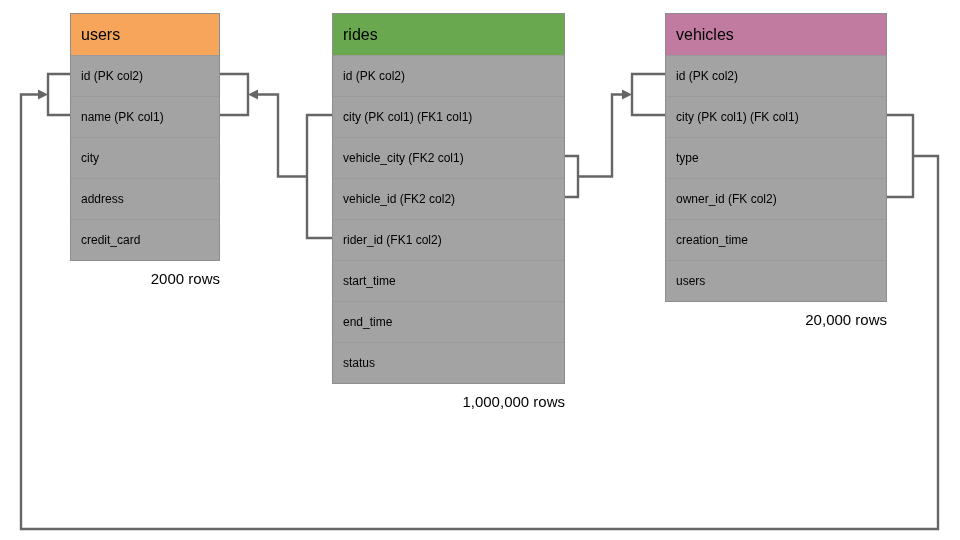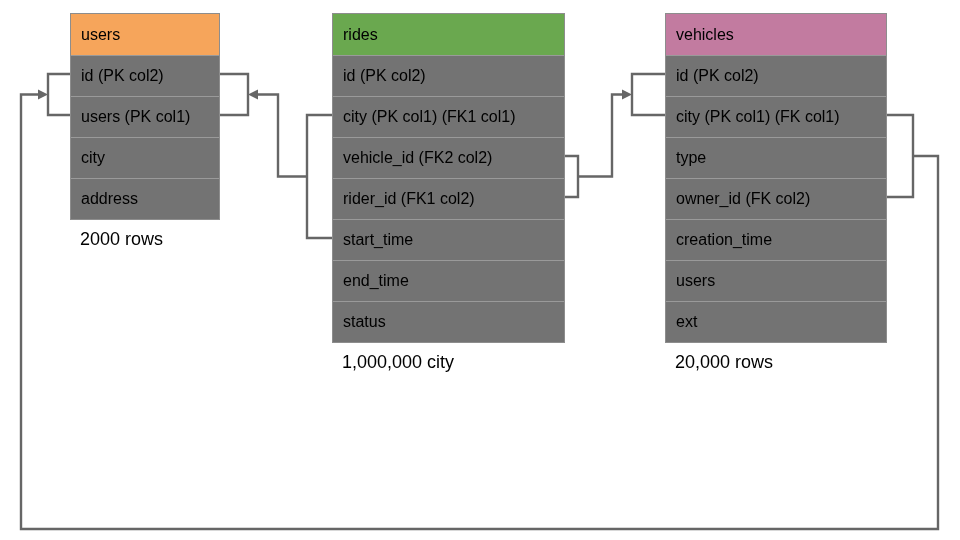--- a/index.html
+++ b/index.html
@@ -42,31 +42,32 @@
     padding-left: 10px;
     font-size: 16px;
     box-sizing: border-box;
     white-space: nowrap;
     overflow: hidden;
   }
   .tbl-row {
     height: 41px;
     line-height: 40px;
     padding-left: 10px;
-    font-size: 16px;
+    font-size: 12px;
     border-top: 1px solid var(--row-border, #9a9a9a);
     box-sizing: border-box;
     white-space: nowrap;
     overflow: hidden;
-    background: #737373;
+    background: #a3a3a3;
   }
   .tbl-caption {
     margin-top: 9px;
     padding-left: 10px;
-    font-size: 18px;
+    font-size: 15px;
+    text-align: right;
   }
 </style>
 </head>
 <body>
 
 <div class="canvas">
 
   <svg class="connector-svg" viewBox="0 0 960 540" xmlns="http://www.w3.org/2000/svg">
 
     <g>
@@ -89,53 +90,54 @@
       <path d="M913 156 H938 V529 H21 V94.5 H40"></path>
       <polygon points="48,94.5 38,89.5 38,99.5"></polygon>
     </g>
   </svg>
 
   <div class="tbl-wrap users">
     <div class="db-table">
       <div class="tbl-header" style="background: rgb(246, 165, 91);">users</div>
       <div class="tbl-rows">
           <div class="tbl-row">id (PK col2)</div>
-          <div class="tbl-row">users (PK col1)</div>
+          <div class="tbl-row">name (PK col1)</div>
           <div class="tbl-row">city</div>
           <div class="tbl-row">address</div>
+          <div class="tbl-row">credit_card</div>
         </div>
     </div>
     <div class="tbl-caption">2000 rows</div>
   </div>
 
   <div class="tbl-wrap rides">
     <div class="db-table">
       <div class="tbl-header" style="background: rgb(106, 168, 79);">rides</div>
       <div class="tbl-rows">
           <div class="tbl-row">id (PK col2)</div>
           <div class="tbl-row">city (PK col1) (FK1 col1)</div>
+          <div class="tbl-row">vehicle_city (FK2 col1)</div>
           <div class="tbl-row">vehicle_id (FK2 col2)</div>
           <div class="tbl-row">rider_id (FK1 col2)</div>
           <div class="tbl-row">start_time</div>
           <div class="tbl-row">end_time</div>
           <div class="tbl-row">status</div>
         </div>
     </div>
-    <div class="tbl-caption">1,000,000 city</div>
+    <div class="tbl-caption">1,000,000 rows</div>
   </div>
 
   <div class="tbl-wrap vehicles">
     <div class="db-table">
       <div class="tbl-header" style="background: rgb(194, 123, 160);">vehicles</div>
       <div class="tbl-rows">
           <div class="tbl-row">id (PK col2)</div>
           <div class="tbl-row">city (PK col1) (FK col1)</div>
           <div class="tbl-row">type</div>
           <div class="tbl-row">owner_id (FK col2)</div>
           <div class="tbl-row">creation_time</div>
           <div class="tbl-row">users</div>
-          <div class="tbl-row">ext</div>
         </div>
     </div>
     <div class="tbl-caption">20,000 rows</div>
   </div>
 
 </div>
 
 </body></html>

